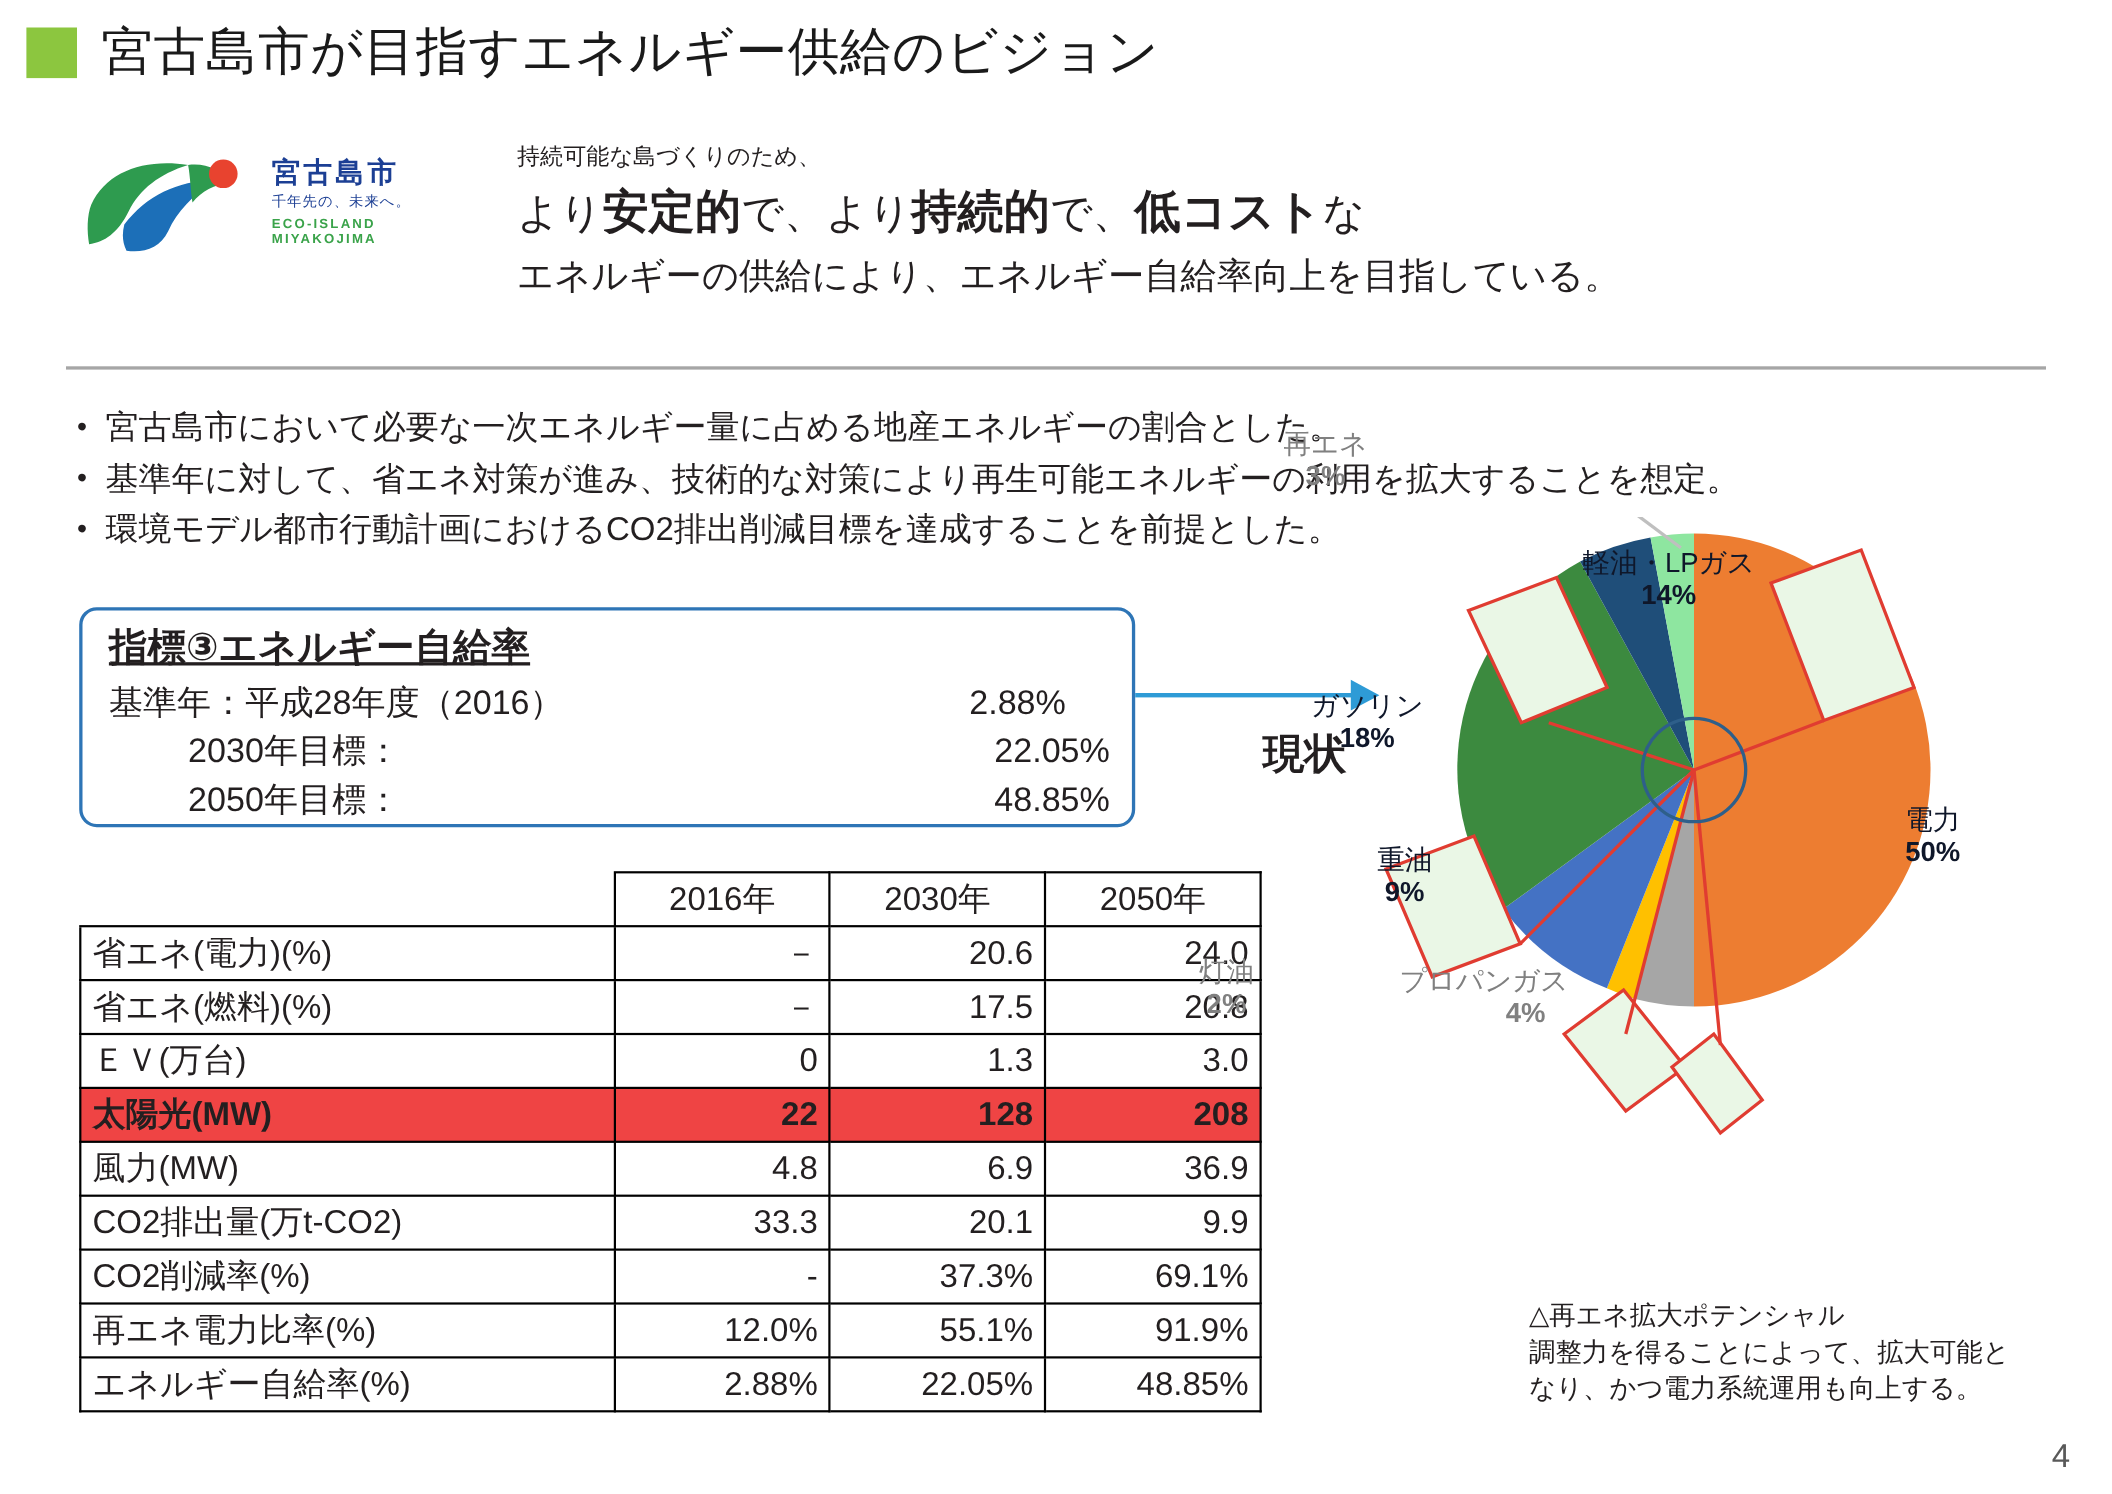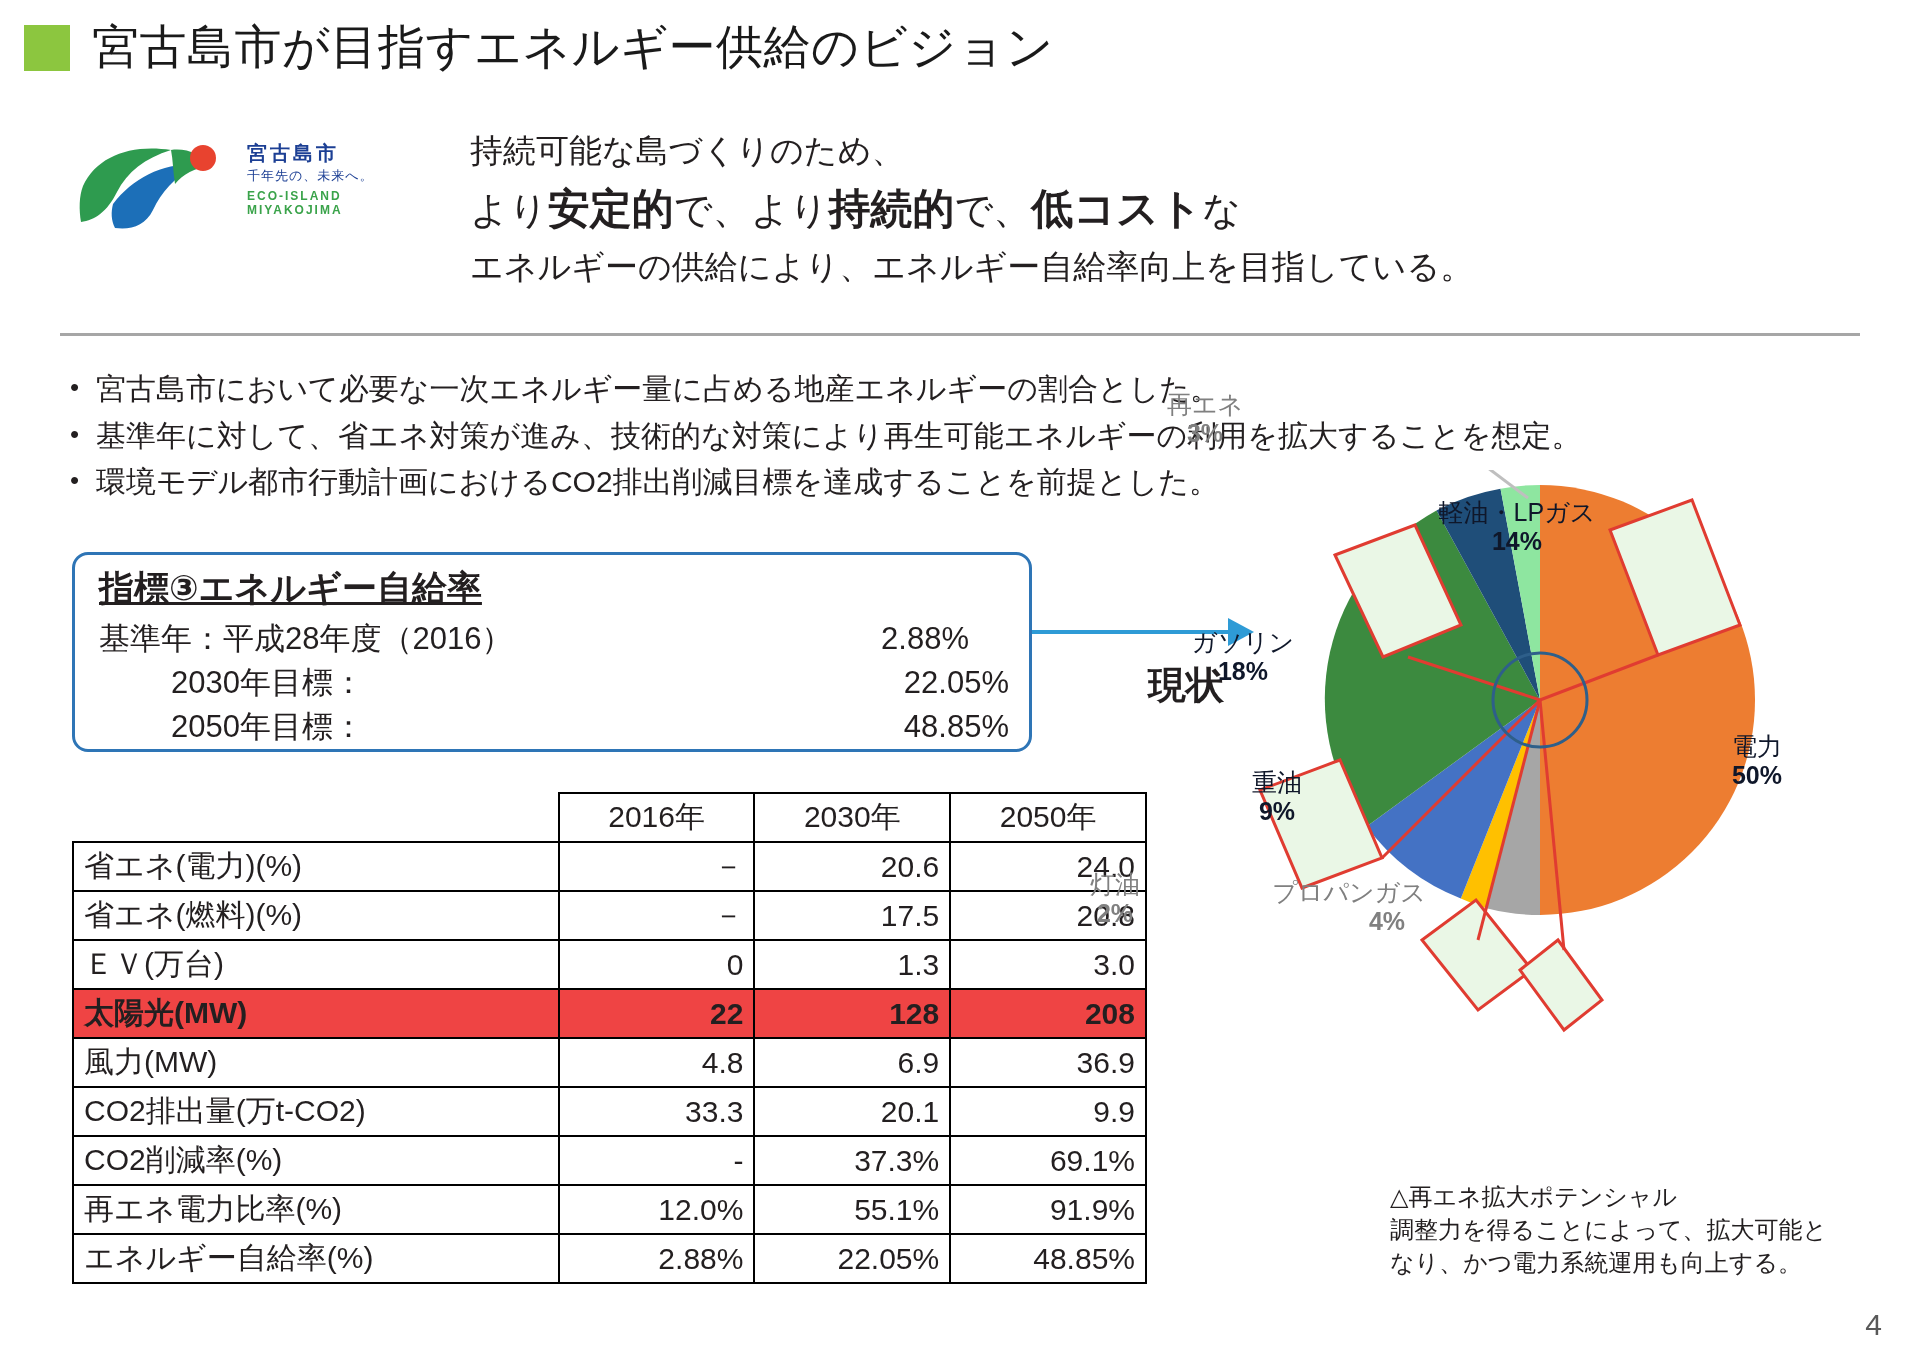--- a/index.html
+++ b/index.html
@@ -53,21 +53,21 @@
     width: 160px;
     height: 96px;
   }
   .logo-text {
     position: absolute;
     left: 172px;
     top: 14px;
     line-height: 1.15;
   }
   .logo-text .lt-main {
-    font-size: 20px;
+    font-size: 26px;
     color: #1c3f94;
     letter-spacing: 3px;
     font-weight: 700;
   }
   .logo-text .lt-sub {
     font-size: 13px;
     color: #1c3f94;
     letter-spacing: 1px;
     margin-top: 4px;
   }
@@ -86,21 +86,21 @@
   }
 
   
   .lead {
     position: absolute;
     left: 470px;
     top: 128px;
     width: 1400px;
     line-height: 1.42;
   }
-  .lead .l1 { font-size: 33px; }
+  .lead .l1 { font-size: 21px; }
   .lead .l2 { font-size: 38px; margin-top: 4px; }
   .lead .l2 b { font-weight: 700; font-size: 42px; }
   .lead .l3 { font-size: 33px; margin-top: 6px; }
 
   .hr-main {
     position: absolute;
     left: 60px;
     top: 333px;
     width: 1800px;
     height: 3px;

